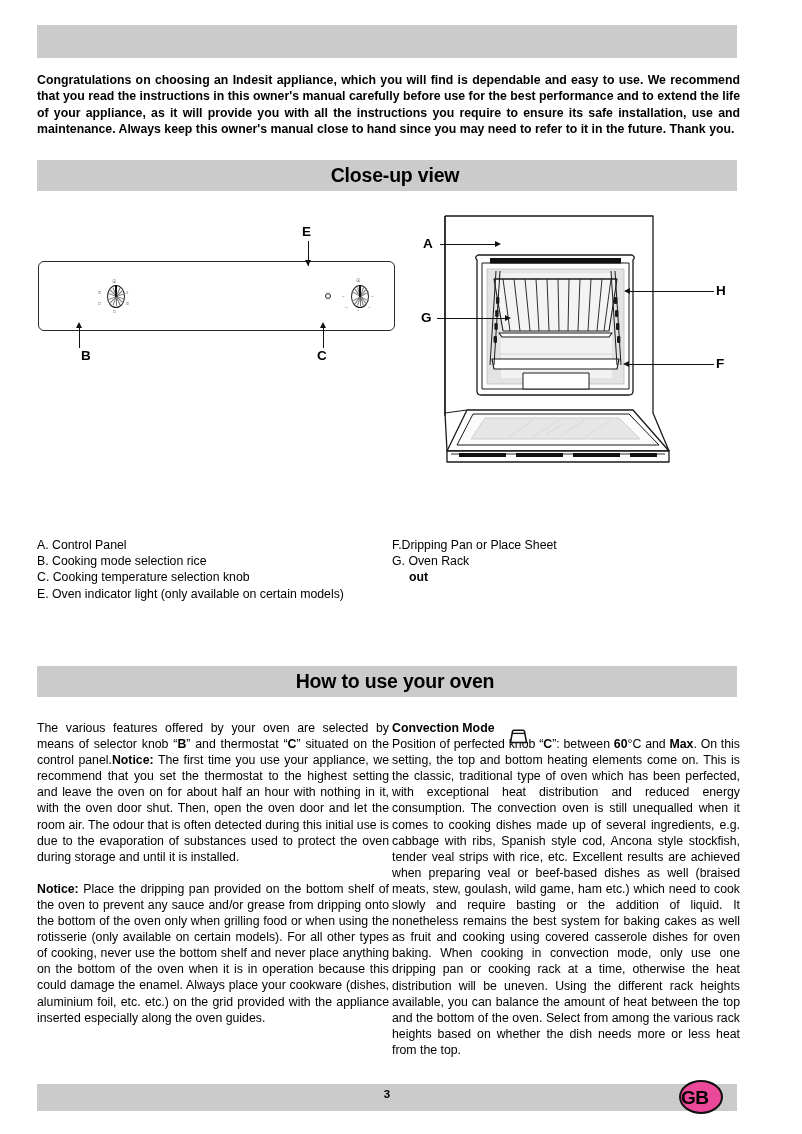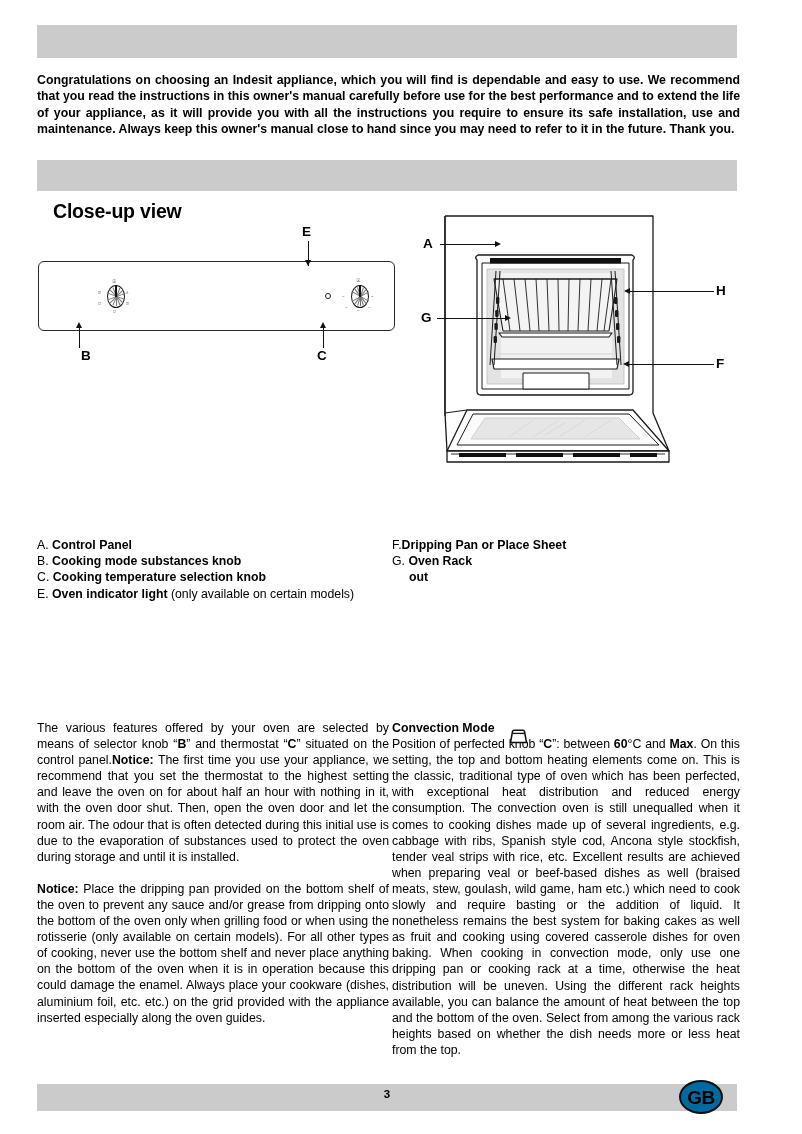--- a/index.html
+++ b/index.html
@@ -35,25 +35,24 @@
   }
   #band-howto {
     left: 37px; top: 666px; width: 700px; height: 31px;
   }
   #footer-band {
     left: 37px; top: 1084px; width: 700px; height: 27px;
   }
   .band-title {
     position: absolute;
     left: 16px; right: 0;
-    text-align: left;
+    text-align: center;
     font-size: 19.5px;
     font-weight: bold;
     letter-spacing: -0.2px;
-    margin-top: 36px;
   }
   #band-closeup .band-title { top: 4px; }
   #band-howto .band-title { top: 4px; }
 
   
   #intro {
     position: absolute;
     left: 37px; top: 72px; width: 703px;
     font-size: 12.3px;
     line-height: 16.3px;
@@ -187,21 +186,21 @@
     line-height: 16.2px;
   }
   #legend-right {
     position: absolute;
     left: 392px; top: 537px; width: 348px;
     font-size: 12.3px;
     line-height: 16.2px;
   }
   .leg-row { display: block; }
   .leg-key { font-weight: normal; }
-  .leg-val { font-weight: bold; }
+  .leg-val { font-weight: normal; }
   .leg-note { font-weight: normal; margin-top: 17px; }
   .leg-sub {
     display: block;
     padding-left: 17px;
     font-weight: normal;
     text-indent: -4px;
   }
   .leg-cont { font-weight: bold; display: block; padding-left: 17px;}
 
   
@@ -239,25 +238,25 @@
     text-align: center;
     font-size: 11.5px;
     font-weight: bold;
   }
   #gb-badge {
     position: absolute;
     right: 14px; top: -4px;
     width: 44px; height: 34px;
     border: 2.1px solid #111;
     border-radius: 50%;
-    background: #0369a1;
+    background: #ec4899;
     box-sizing: border-box;
     display: flex;
     align-items: center;
-    justify-content: center;
+    justify-content: flex-start;
   }
   #gb-badge span {
     font-size: 19px;
     font-weight: bold;
     letter-spacing: -0.5px;
     line-height: 1;
   }
 </style>
 </head>
 <body>
@@ -422,31 +421,34 @@
     <div class="lead-h" style="left:437px; top:118px; width:71px;"></div>
     <div class="arrowhead ah-right" style="left:505px; top:115px;"></div>
 
     <div class="letter" style="left:716px; top:156px;">F</div>
     <div class="lead-h" style="left:629px; top:164px; width:85px;"></div>
     <div class="arrowhead ah-left" style="left:623px; top:161px;"></div>
   </div>
 
   <div id="legend-left">
     <span class="leg-row"><span class="leg-key">A.</span> <span class="leg-val">Control Panel</span></span>
-    <span class="leg-row"><span class="leg-key">B.</span> <span class="leg-val">Cooking mode substances knob</span></span>
+    <span class="leg-row"><span class="leg-key">B.</span> <span class="leg-val">Cooking mode selection rice</span></span>
     <span class="leg-row"><span class="leg-key">C.</span> <span class="leg-val">Cooking temperature selection knob</span></span>
     <span class="leg-row"><span class="leg-key">E.</span> <span class="leg-val">Oven indicator light</span><span class="leg-note"> (only available on certain models)</span></span>
   </div>
 
   <div id="legend-right">
     <span class="leg-row"><span class="leg-key">F.</span><span class="leg-val">Dripping Pan or Place Sheet</span></span>
     <span class="leg-row"><span class="leg-key">G.</span> <span class="leg-val">Oven Rack</span></span>
     <span class="leg-cont">out</span>
   </div>
 
+  <div class="band" id="band-howto">
+    <div class="band-title">How to use your oven</div>
+  </div>
 
   <div id="col-left">
     <p class="para"><span>The various features offered by your oven are selected by means of selector knob “</span><span class="b">B</span><span>” and thermostat “</span><span class="b">C</span><span>” situated on the control panel.</span><span class="b">Notice:</span><span> The first time you use your appliance, we recommend that you set the thermostat to the highest setting and leave the oven on for about half an hour with nothing in it, with the oven door shut. Then, open the oven door and let the room air. The odour that is often detected during this initial use is due to the evaporation of substances used to protect the oven during storage and until it is installed.</span></p>
     <div class="gap"></div>
     <p class="para"><span class="b">Notice:</span><span> Place the dripping pan provided on the bottom shelf of the oven to prevent any sauce and/or grease from dripping onto the bottom of the oven only when grilling food or when using the rotisserie (only available on certain models). For all other types of cooking, never use the bottom shelf and never place anything on the bottom of the oven when it is in operation because this could damage the enamel. Always place your cookware (dishes, aluminium foil, etc. etc.) on the grid provided with the appliance inserted especially along the oven guides.</span></p>
   </div>
 
   <div id="col-right">
     <span class="sub-head">Convection Mode</span>
     <p class="para"><span>Position of perfected knob “</span><span class="b">C</span><span>”: between </span><span class="b">60</span><span>°C and </span><span class="b">Max</span><span>.</span>

